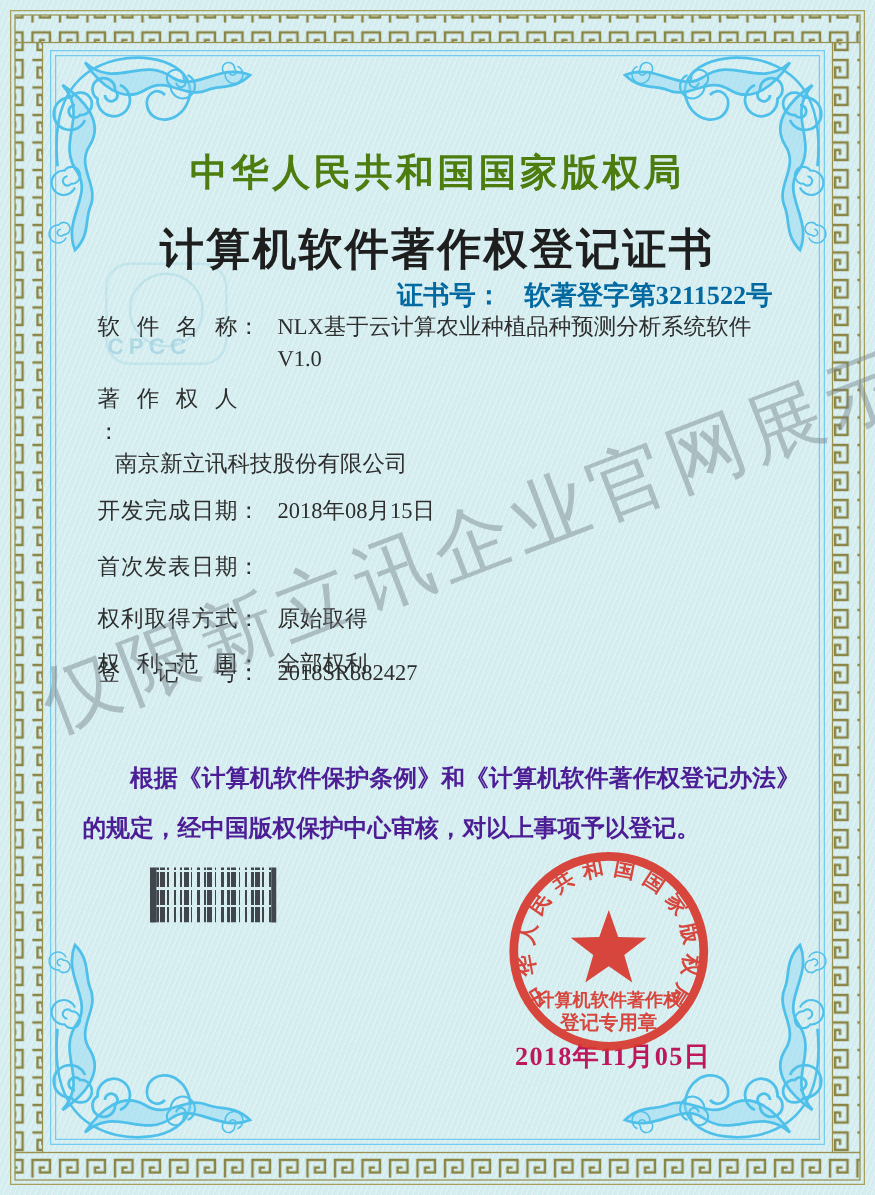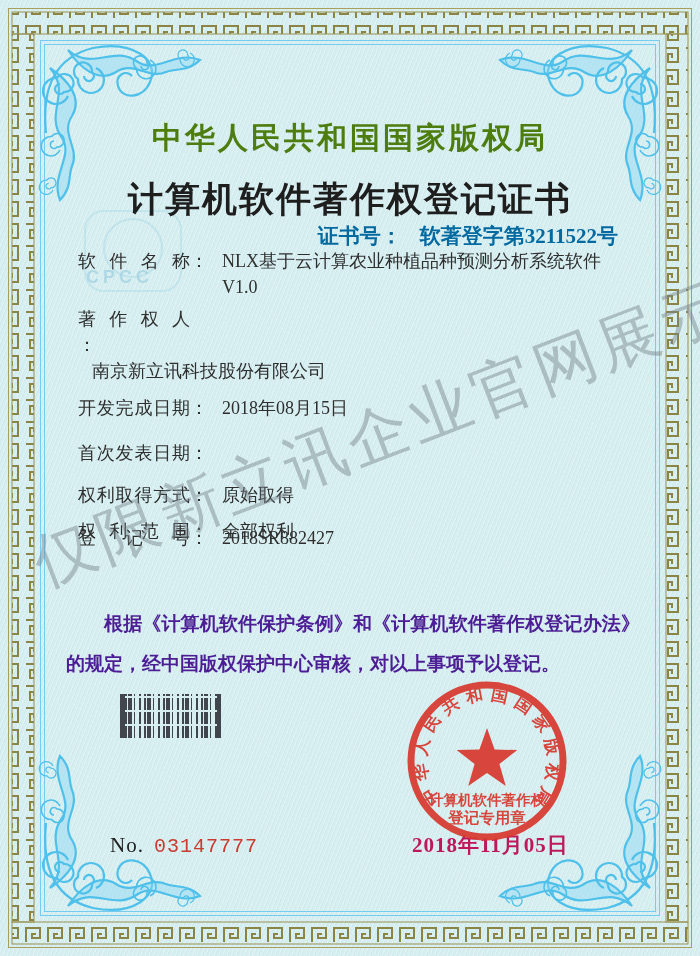--- a/index.html
+++ b/index.html
@@ -169,23 +169,20 @@
   <div class="row row-7">
     <span class="flabel">登记号</span>
       <span class="fcolon">：</span>
     <span class="fvalue">2018SR882427</span>
   </div>
 
   <div class="statement">根据《计算机软件保护条例》和《计算机软件著作权登记办法》的规定，经中国版权保护中心审核，对以上事项予以登记。</div>
 
   <div class="barcode"></div>
 
-  <div class="no-row">
-    <span>No.</span><span class="no-value">03147777</span>
-  </div>
 
   <div class="date-row">2018年11月05日</div>
 </div>
 
 <svg class="seal-svg" viewBox="0 0 170 170" xmlns="http://www.w3.org/2000/svg">
   <circle cx="85" cy="85" r="76" fill="none" stroke="#d8382e" stroke-width="7"></circle>
   <polygon fill="#d8382e" points="85,52 92.6,73.5 115.4,74.1 97.4,88 103.8,109.9 85,97 66.2,109.9 72.6,88 54.6,74.1 77.4,73.5"></polygon>
   <g font-size="17">
       <text text-anchor="middle" transform="translate(33.3 117.3) rotate(-122.0)">中</text>
       <text text-anchor="middle" transform="translate(24.9 95.4) rotate(-99.8)">华</text>

